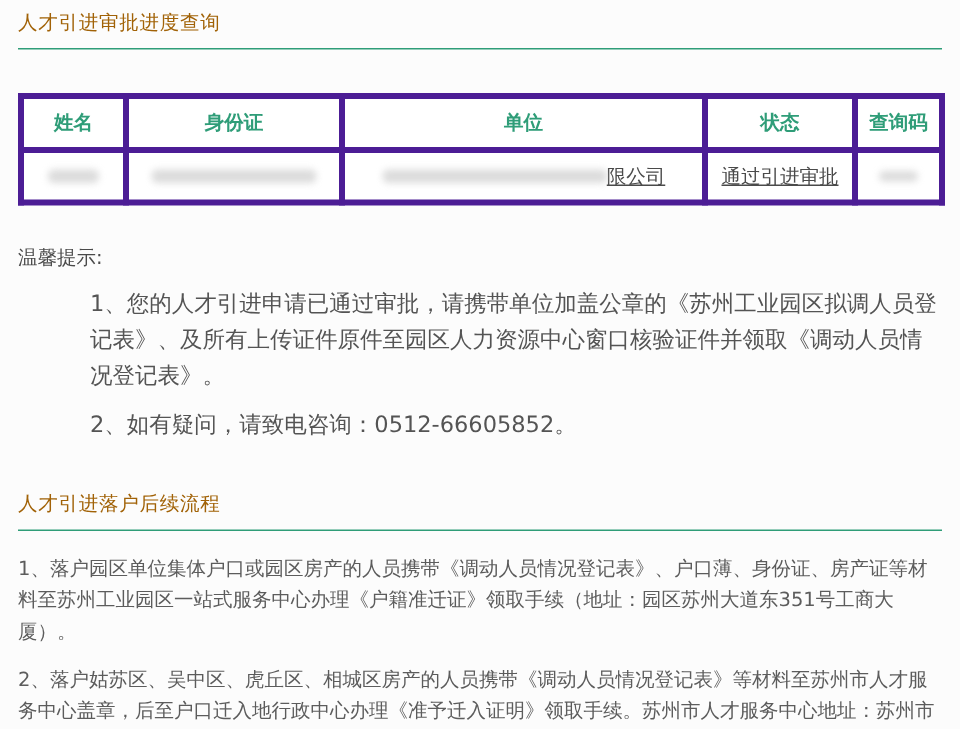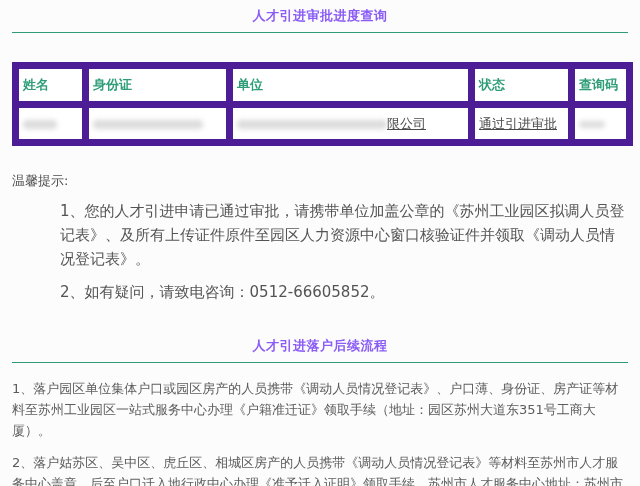--- a/index.html
+++ b/index.html
@@ -7,46 +7,45 @@
     width:640px;height:486px;
     background:#fcfcfc;
     font-family:"DejaVu Sans","Liberation Sans",sans-serif;
     overflow:hidden;
     color:#555;
   }
   .page{padding:8px 12px 0 12px;}
 
   
   .sec-title{
-    color:#8b5cf6;
+    color:#a16207;
     font-size:13px;
-    font-weight:bold;
+    font-weight:normal;
     letter-spacing:.5px;
     line-height:16px;
-    text-align:center;
   }
   .sec-rule{
     border:none;
     border-top:1px solid #2f9d78;
     margin:8px 0 0 0;
     height:0;
   }
 
   
   table.query{
     width:616px;
     border-collapse:collapse;
     margin-top:29px;
     table-layout:fixed;
     background:#fff;
   }
   table.query th, table.query td{
-    border:7px solid #4c1d95;
+    border:4px solid #4c1d95;
     padding:0 4px;
-    text-align:left;
+    text-align:center;
     overflow:hidden;
     white-space:nowrap;
   }
   table.query th{
     color:#2f9d78;
     font-weight:bold;
     font-size:13px;
     height:32px;
   }
   table.query td{

